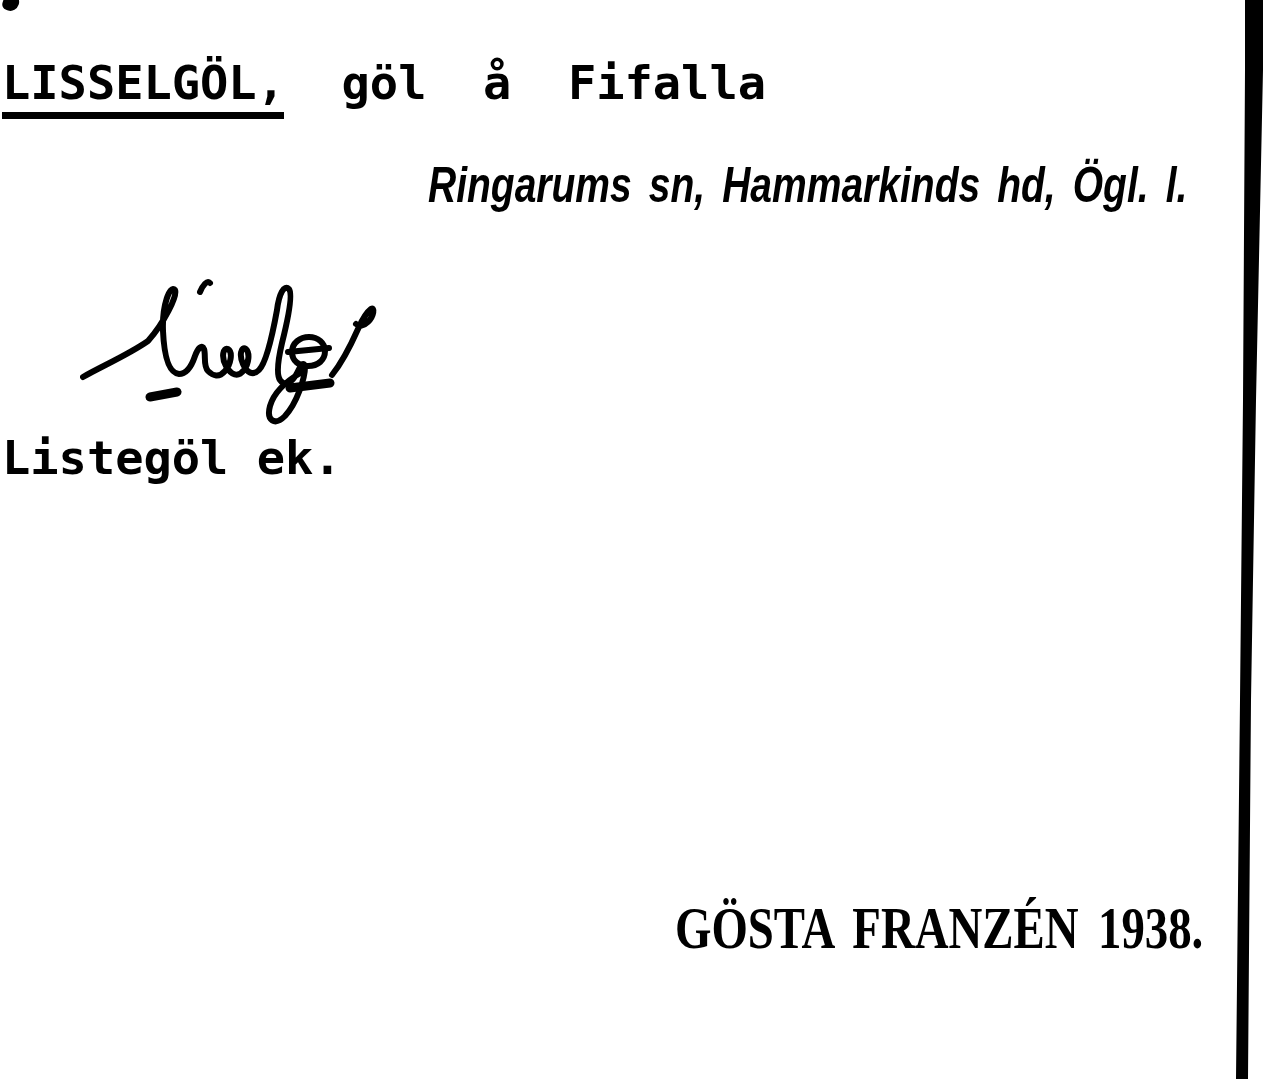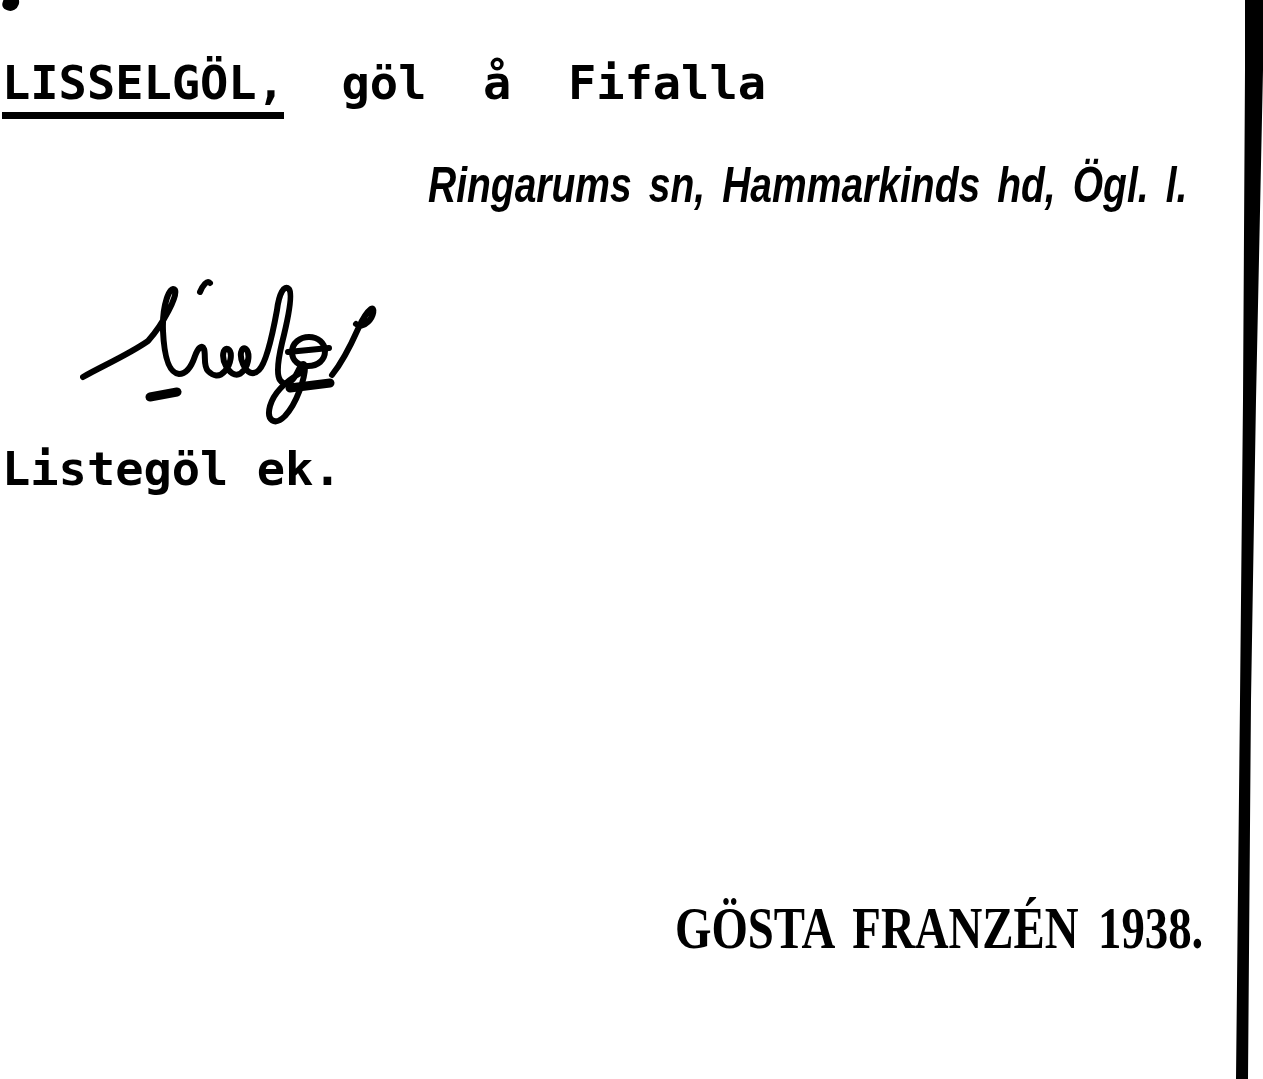--- a/index.html
+++ b/index.html
@@ -20,21 +20,21 @@
     white-space:pre;
   }
   .header-line { left:2px; top:59px; }
   .headword {
     display:inline-block;
     border-bottom:7px solid #000;
     padding-bottom:6px;
     padding-right:27px;
     margin-right:-27px;
   }
-  .note-line { left:2px; top:445px;text-align:center; }
+  .note-line { left:2px; top:434px;text-align:center; }
   .location-line {
     position:absolute;
     left:428px; top:160px;
     font-family:"Liberation Sans",sans-serif;
     font-style:italic;
     font-weight:700;
     font-size:50px;
     line-height:1;
     white-space:pre;
     word-spacing:8px;

